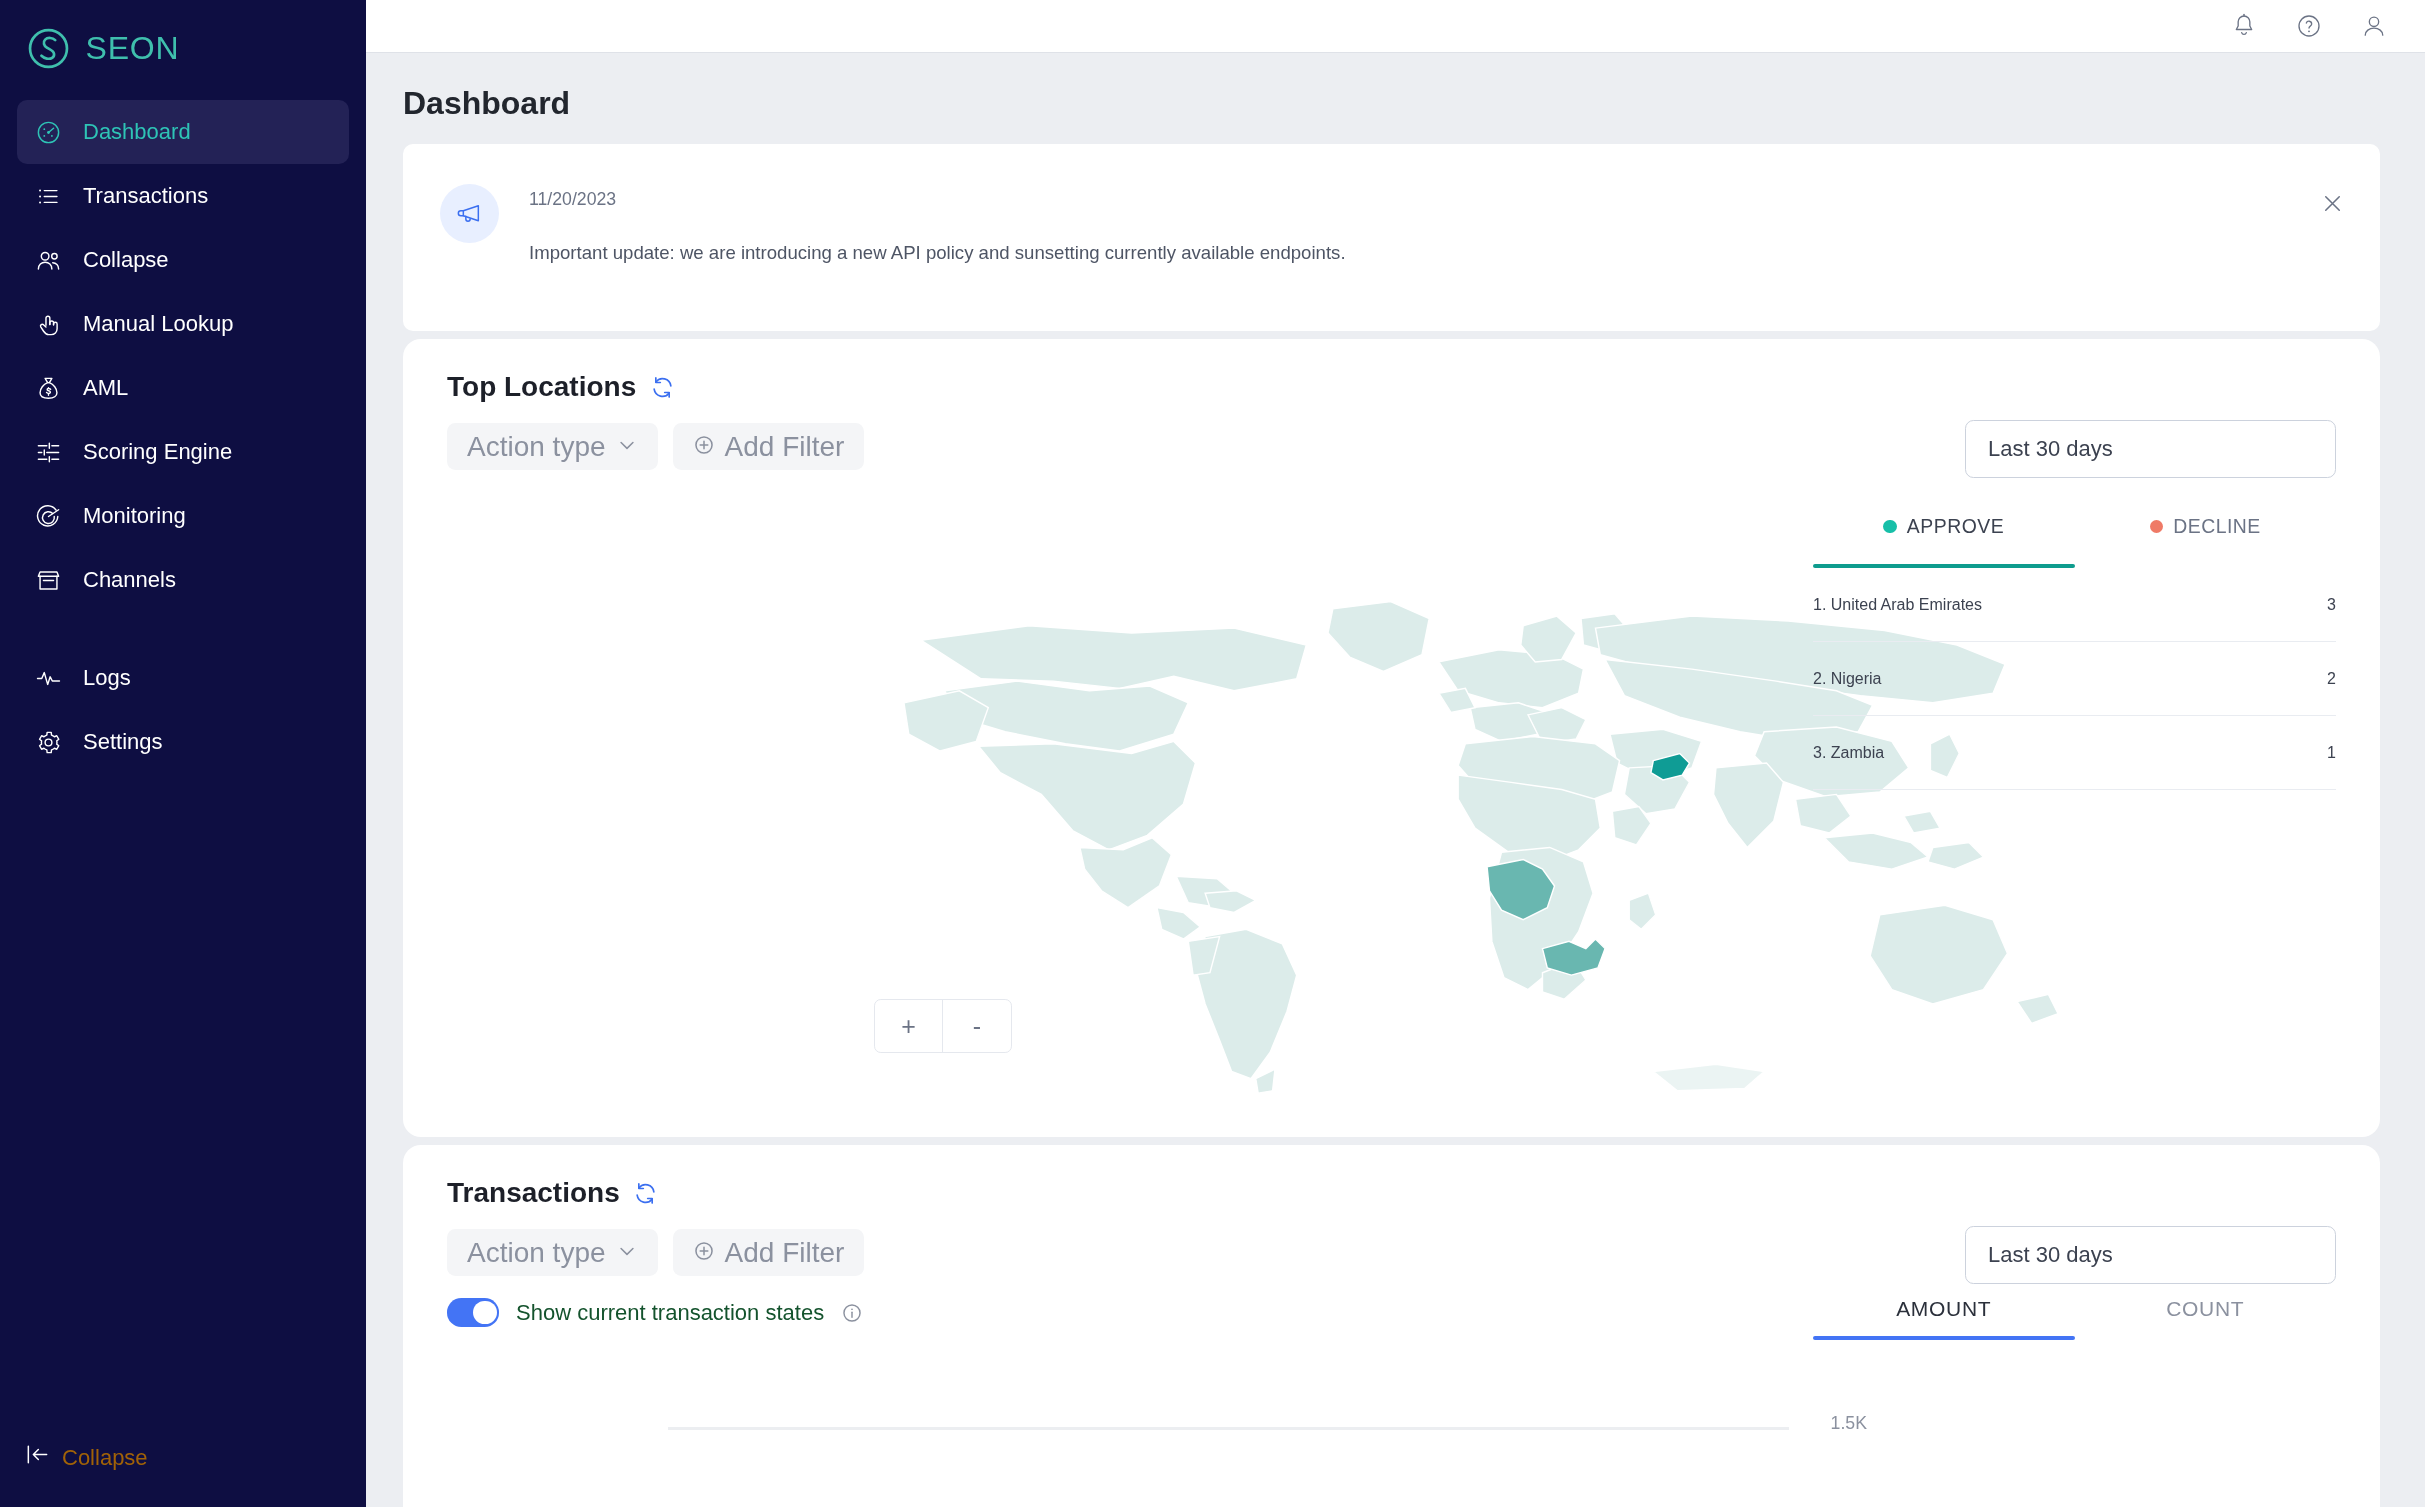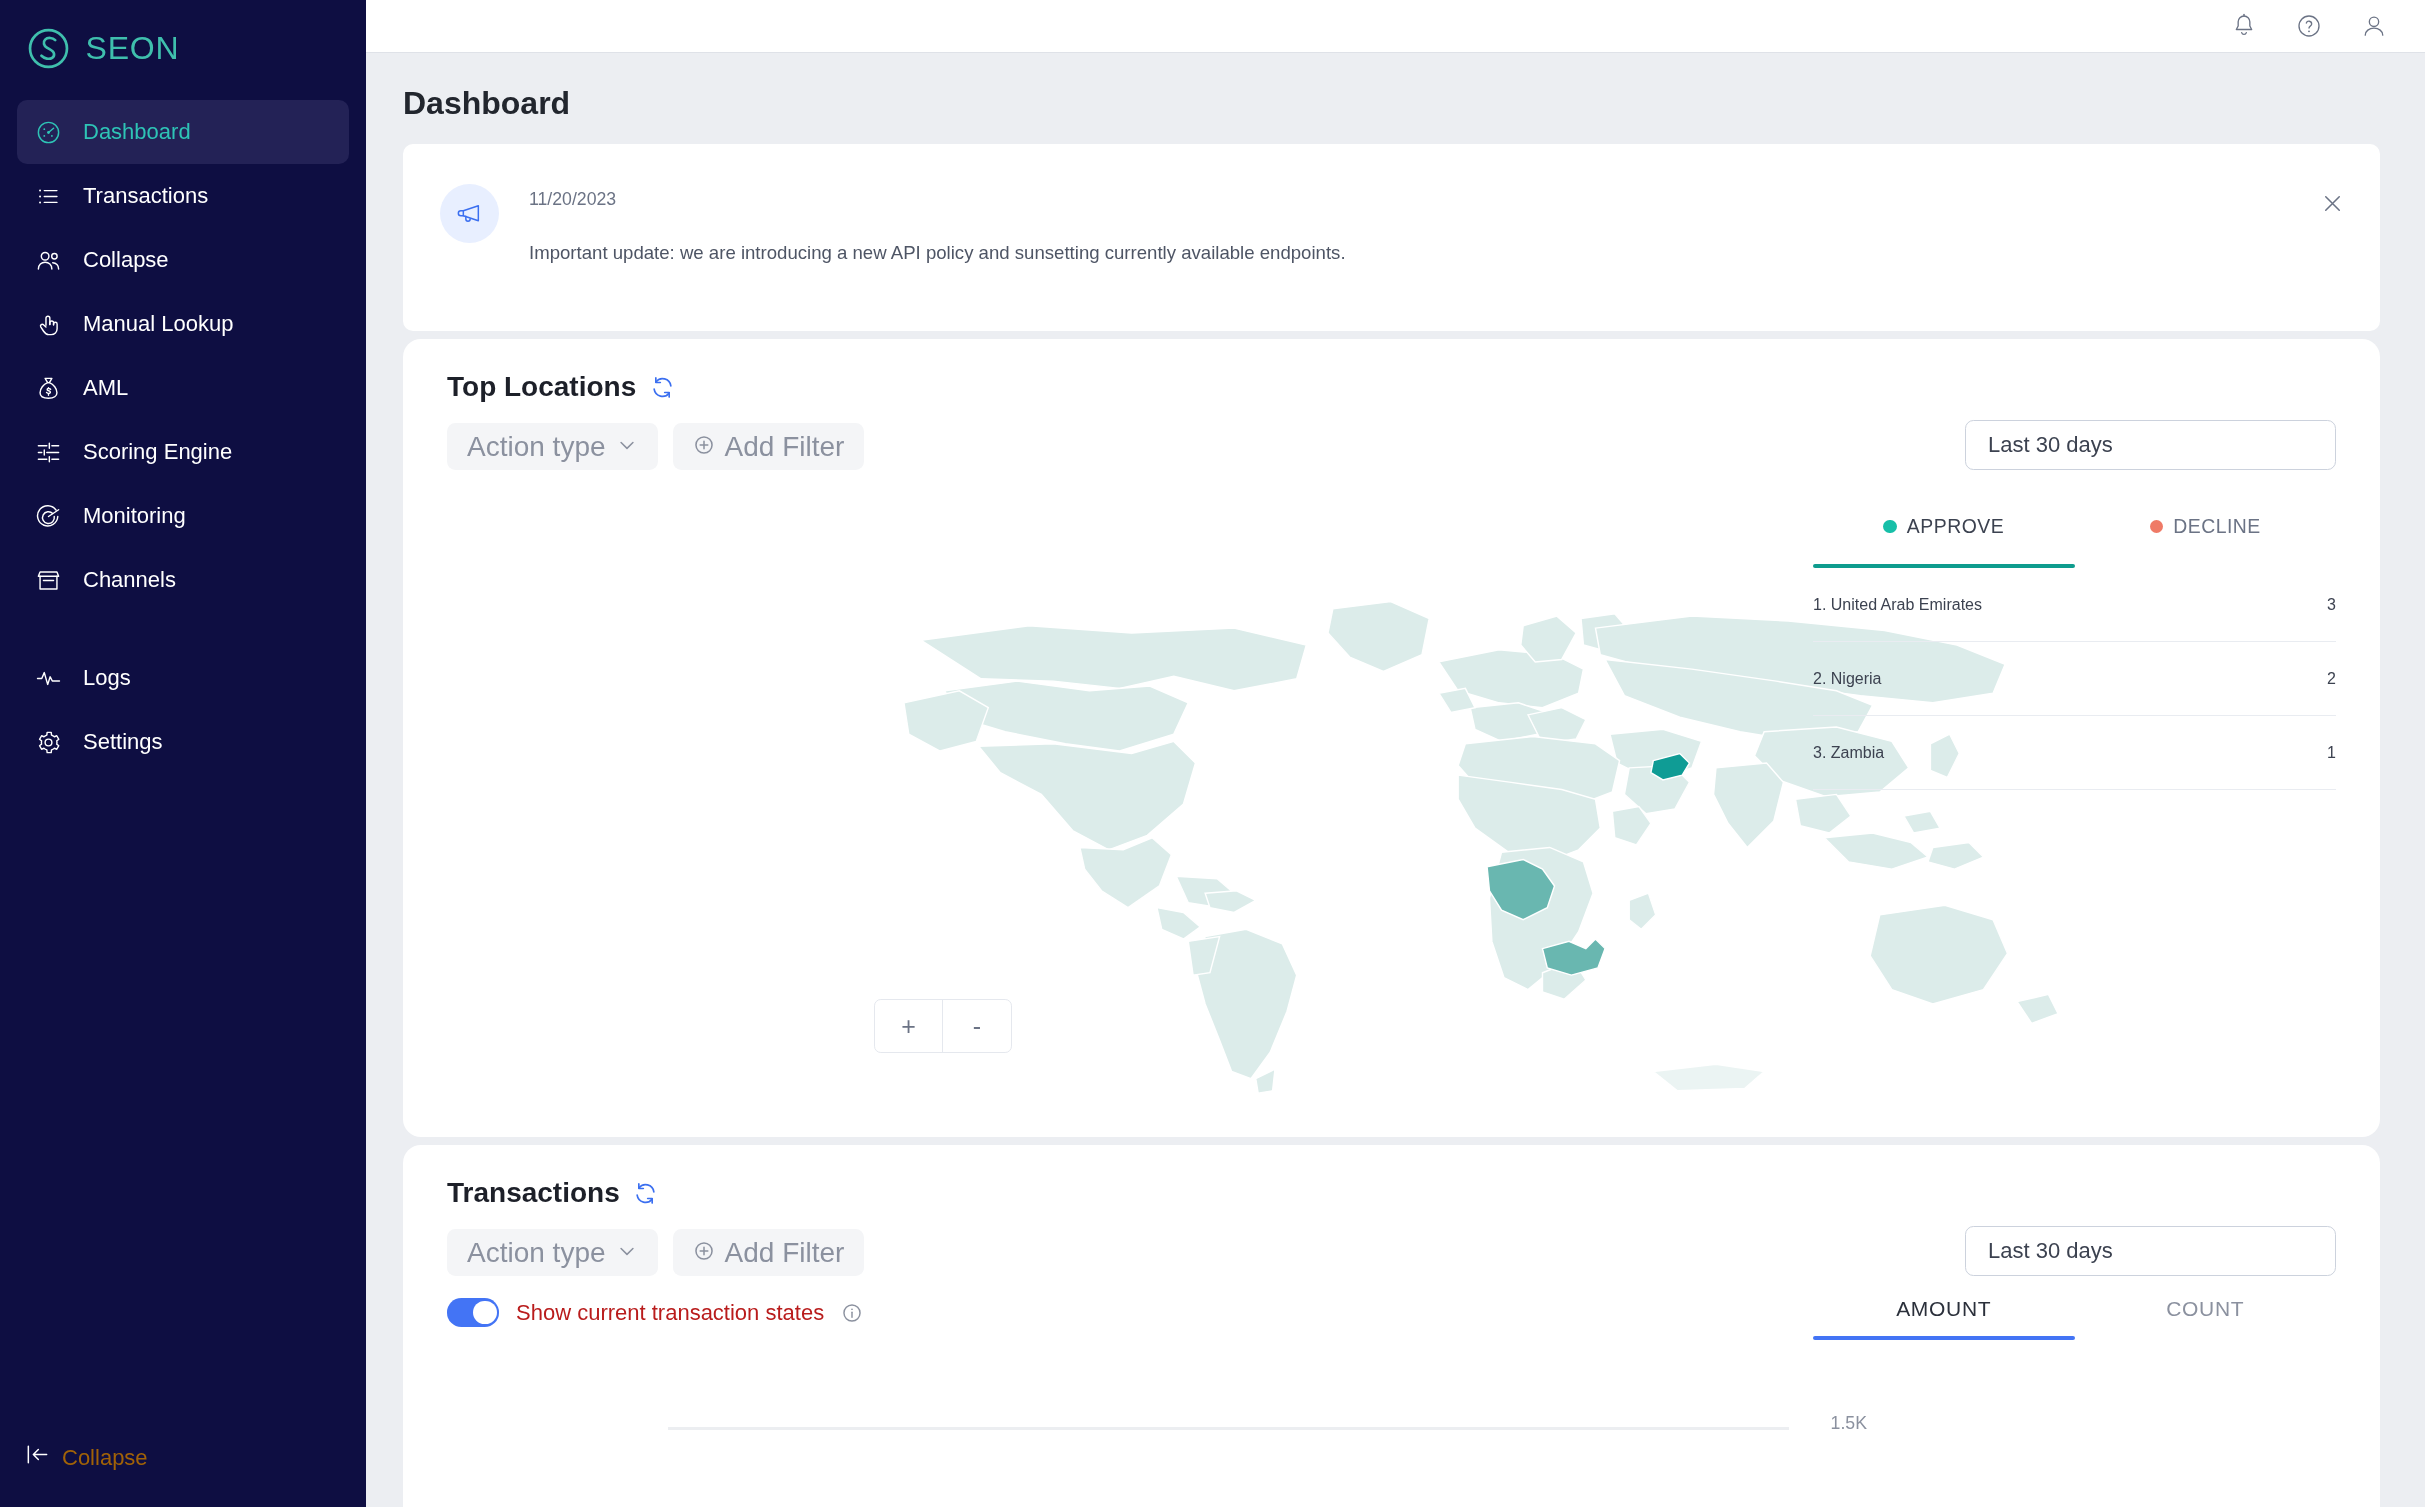--- a/index.html
+++ b/index.html
@@ -97,21 +97,21 @@
   .filters { display: flex; gap: 15px; padding: 20px 0 0 44px; }
   .chip {
     background: #f4f5f7; border-radius: 8.4px;
     height: 47px; display: flex; align-items: center; gap: 10px;
     padding: 0 20px; color: #8b919f; font-size: 28px; cursor: pointer;
   }
   .chip svg { width: 22px; height: 22px; stroke: #8b919f; fill: none; stroke-width: 1.8; }
 
   .daterange {
     position: absolute; right: 44px; top: 81px;
-    width: 371px; height: 50px; border: 0.8px solid #ccd2dd;
+    width: 371px; height: 58px; border: 0.8px solid #ccd2dd;
     border-radius: 8.4px; display: flex; align-items: center;
     padding-left: 22px; font-size: 22px; color: #3c4250;
     background:#fff; cursor: pointer;
   }
 
   
   #map-card { height: 798px; }
   #map-wrap { position: absolute; left: 439px; top: 253px; width: 1266px; height: 506px; }
   #map-wrap svg { width: 100%; height: 100%; }
   .zoomctrl {
@@ -147,21 +147,21 @@
   #tx-card { height: 591px; }
   .toggle-row { display: flex; align-items: center; gap: 17px; padding: 22px 0 0 44px; }
   .toggle {
     width: 52px; height: 29px; border-radius: 14.3px; background: #4374f5;
     position: relative; cursor: pointer; flex: 0 0 52px;
   }
   .toggle::after {
     content:''; position:absolute; right: 2.5px; top: 2.5px;
     width: 23.6px; height: 23.6px; border-radius: 50%; background: #fff;
   }
-  .toggle-label { font-size: 22px; color: #b91c1c; }
+  .toggle-label { font-size: 22px; color: #14532d; }
   .info-icon svg { width: 22px; height: 22px; stroke:#8b919f; fill:none; stroke-width:1.7; }
   .info-icon { display:flex; cursor:pointer; }
 
   #tx-tabs { position: absolute; right: 44px; top: 152px; width: 523px; }
   .tab2 {
     flex: 1 1 0; text-align: center; font-size: 21px; letter-spacing: 0.7px;
     color: #8b919f; padding-bottom: 15px; cursor: pointer;
   }
   .tab2.active { color: #2b303b; }
 

